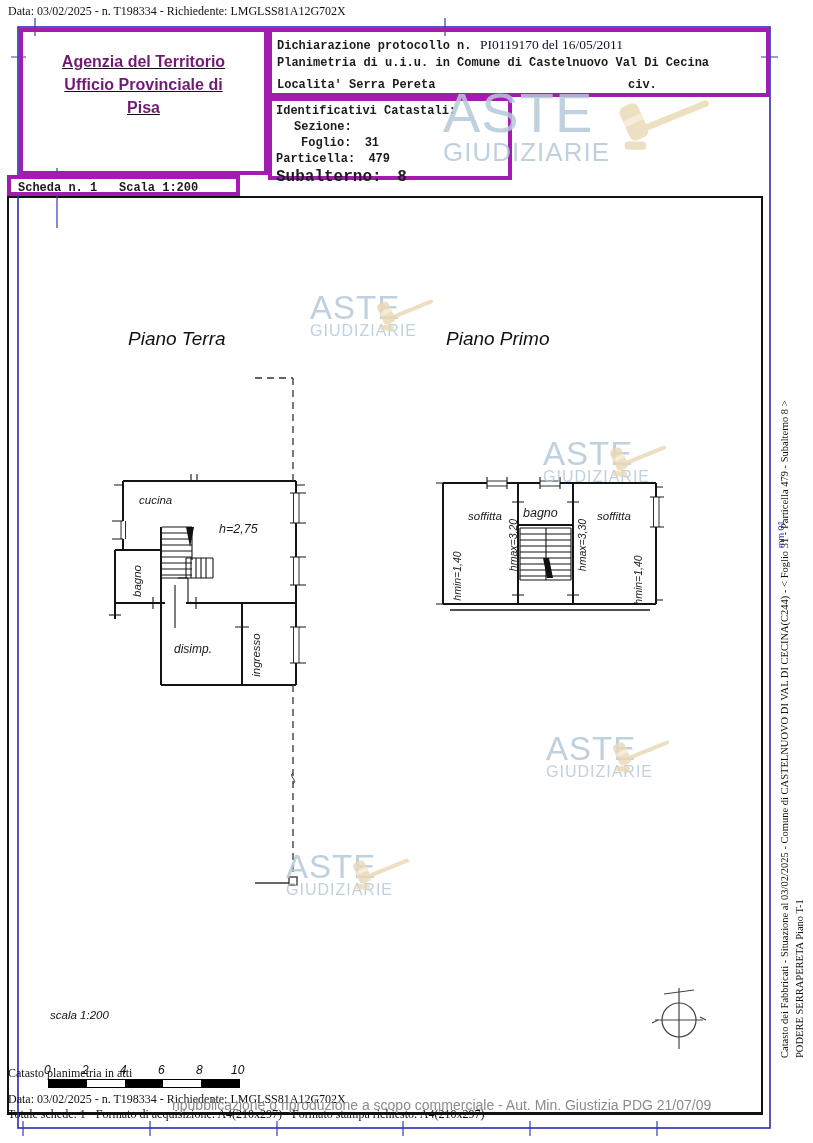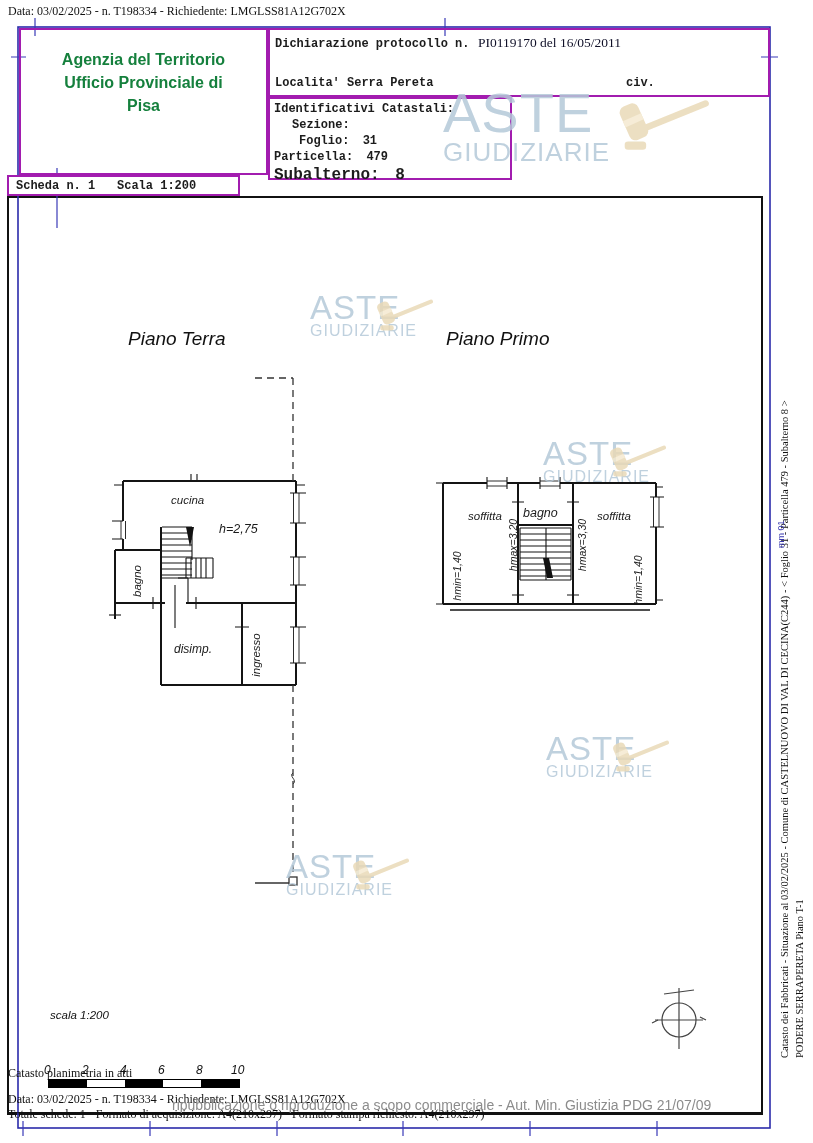--- a/index.html
+++ b/index.html
@@ -3,23 +3,23 @@
 <meta charset="utf-8">
 <style>
   html,body{margin:0;padding:0;background:#fff;}
   #page{position:relative;width:813px;height:1143px;background:#ffffff;overflow:hidden;
         font-family:"Liberation Sans",sans-serif;color:#111;}
   .abs{position:absolute;}
   .serif{font-family:"Liberation Serif",serif;}
   .mono{font-family:"Liberation Mono","DejaVu Sans Mono",monospace;font-weight:bold;color:#1c1c1c;}
   .it{font-style:italic;}
   .nowrap{white-space:nowrap;}
-  .box{position:absolute;border:2px solid #a21caf;box-sizing:border-box;}
+  .box{position:absolute;border:4px solid #a21caf;box-sizing:border-box;text-decoration:underline;}
   
-  .agency{line-height:23px;text-align:center;font-weight:bold;color:#15803d;}
+  .agency{line-height:23px;text-align:center;font-weight:bold;color:#701a75;}
   
   .wm{position:absolute;z-index:6;pointer-events:none;opacity:.85;}
   .wm .l1{color:#b5c9d9;font-weight:normal;letter-spacing:1px;line-height:.95;}
   .wm .l2{color:#b5c9d9;font-weight:normal;letter-spacing:1px;line-height:1;}
   .wm svg{position:absolute;}
   .wwwwm{position:absolute;z-index:6;font-weight:bold;letter-spacing:2px;
          color:rgba(255,255,255,0.12);-webkit-text-stroke:1.6px #a3a3a3;pointer-events:none;}
   .gray{color:#8c8c8c;}
   .rotccw{transform:translate(-50%,-50%) rotate(-90deg);transform-origin:center;}
   .sideRot{transform:rotate(-90deg);transform-origin:left top;white-space:nowrap;}
@@ -143,20 +143,21 @@
   <div class="box" style="left:7px;top:175px;width:233px;height:21px;background:#fff;z-index:5;">
     <span class="mono abs" style="left:7px;top:2px;font-size:12px;">Scheda n. 1</span>
     <span class="mono abs" style="left:108px;top:2px;font-size:12px;">Scala 1:200</span>
   </div>
 
   <div class="box" style="left:268px;top:28px;width:502px;height:69px;z-index:5;">
     <div class="abs nowrap" style="left:5px;top:3px;">
       <span class="mono" style="font-size:12px;">Dichiarazione protocollo n.</span>
       <span class="serif" style="font-size:13.5px;margin-left:4px;color:#101028;">PI0119170 del 16/05/2011</span>
     </div>
+    <div class="mono abs nowrap" style="left:5px;top:24px;font-size:12px;">Planimetria di u.i.u. in Comune di Castelnuovo Val Di Cecina</div>
     <div class="mono abs nowrap" style="left:5px;top:46px;font-size:12px;">Localita' Serra Pereta</div>
     <div class="mono abs" style="left:356px;top:46px;font-size:12px;">civ.</div>
   </div>
 
   <div class="box" style="left:268px;top:97px;width:244px;height:83px;z-index:5;text-align:center;">
     <div class="mono abs nowrap" style="left:4px;top:3px;font-size:12px;">Identificativi Catastali:</div>
     <div class="mono abs nowrap" style="left:22px;top:19px;font-size:12px;">Sezione:</div>
     <div class="mono abs nowrap" style="left:29px;top:35px;font-size:12px;">
       <span>Foglio:</span>
       <span style="margin-left:6px;">31</span>
@@ -168,21 +169,21 @@
     <div class="mono abs nowrap" style="left:4px;top:67px;font-size:16px;">
       <span>Subalterno:</span>
       <span style="margin-left:6px;">8</span>
     </div>
   </div>
 
 
   <div class="abs it nowrap" style="left:128px;top:328px;font-size:19px;z-index:4;">Piano Terra</div>
   <div class="abs it nowrap" style="left:446px;top:328px;font-size:19px;z-index:4;">Piano Primo</div>
 
-  <div class="roomlbl" style="left:139px;top:494px;font-size:11.5px;margin-left:32px;">cucina</div>
+  <div class="roomlbl" style="left:139px;top:494px;font-size:11.5px;">cucina</div>
   <div class="roomlbl" style="left:219px;top:522px;font-size:12.5px;">h=2,75</div>
   <div class="roomlbl rotccw nowrap" style="left:137px;top:581px;font-size:11.5px;">bagno</div>
   <div class="roomlbl" style="left:174px;top:642px;font-size:12px;">disimp.</div>
   <div class="roomlbl rotccw nowrap" style="left:256px;top:655px;font-size:11.5px;">ingresso</div>
 
   <div class="roomlbl" style="left:468px;top:510px;font-size:11.5px;">soffitta</div>
   <div class="roomlbl" style="left:523px;top:506px;font-size:12.5px;">bagno</div>
   <div class="roomlbl" style="left:597px;top:510px;font-size:11.5px;">soffitta</div>
   <div class="roomlbl rotccw nowrap" style="left:457px;top:576px;font-size:10.5px;">hmin=1,40</div>
   <div class="roomlbl rotccw nowrap" style="left:513px;top:545px;font-size:10.5px;">hmax=3,20</div>

